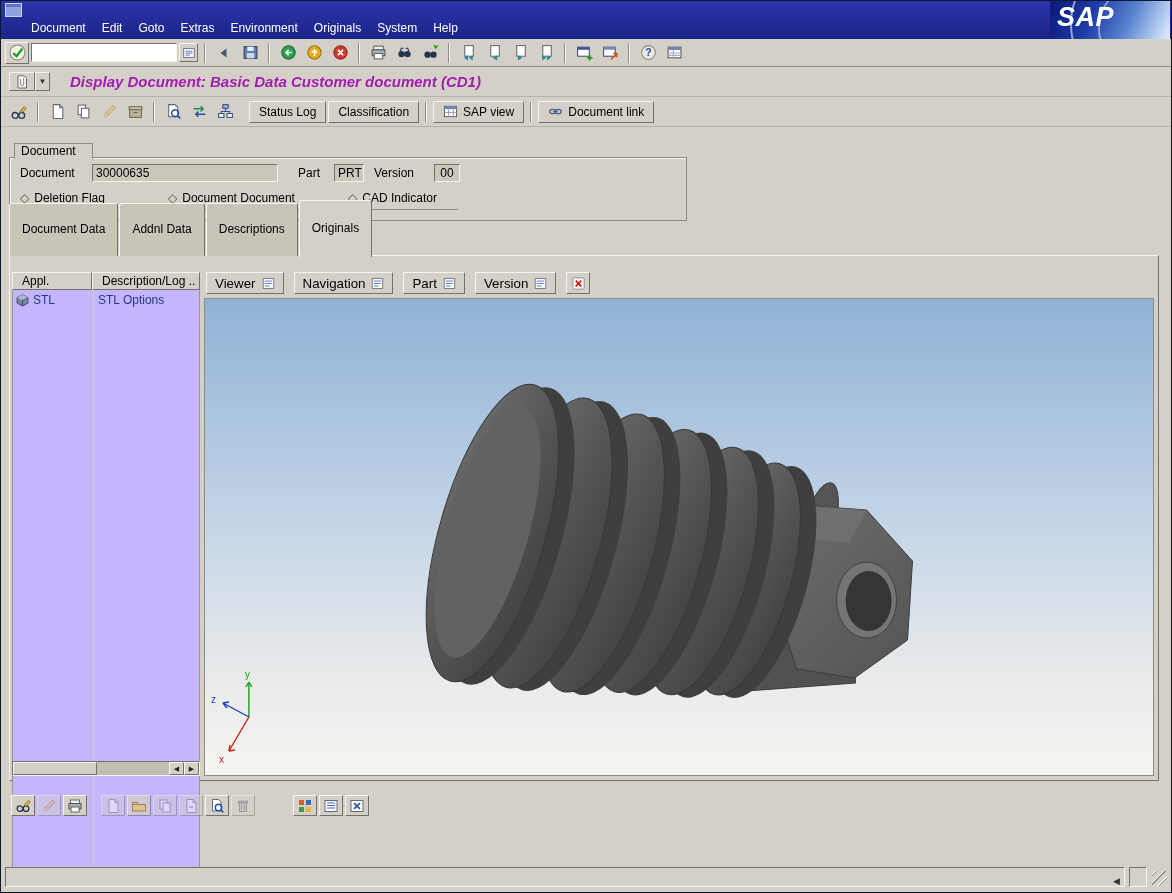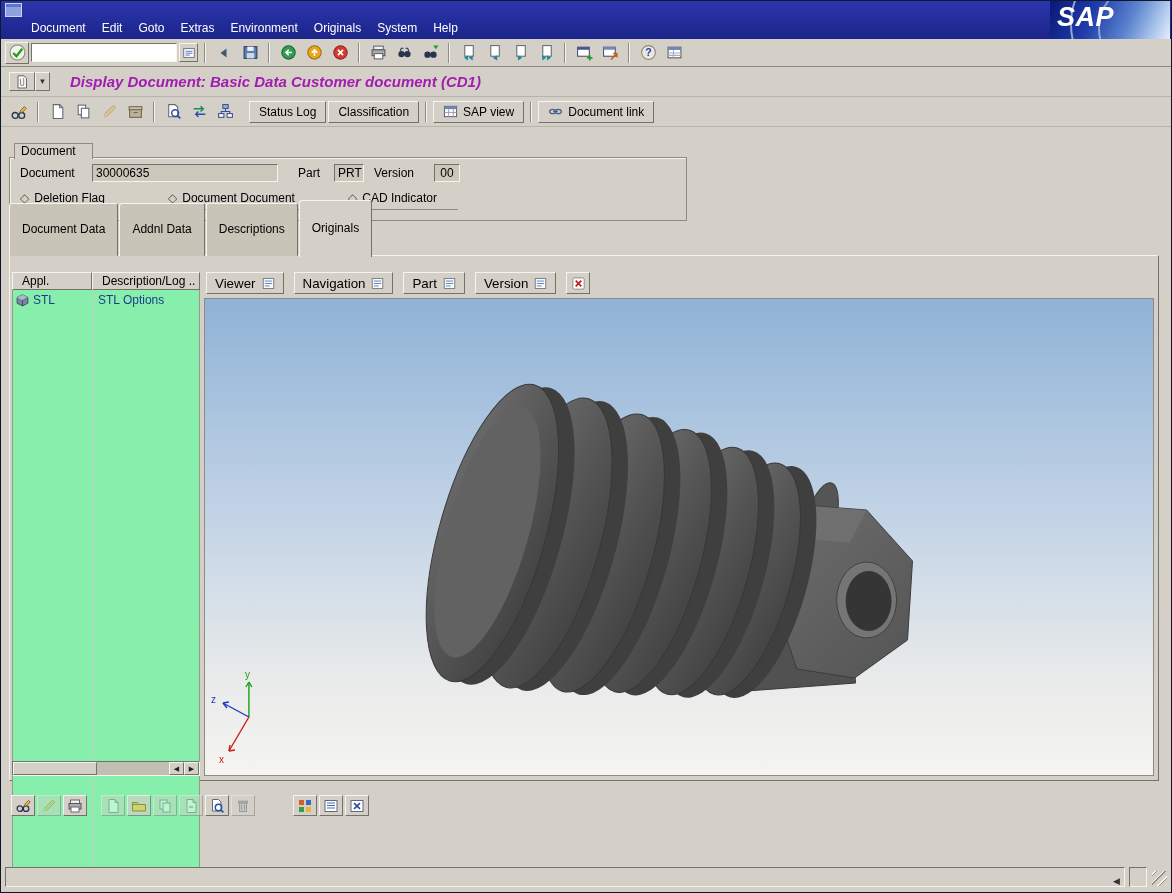--- a/index.html
+++ b/index.html
@@ -61,21 +61,21 @@
 
   
   .panel{position:absolute;left:8px;top:254px;width:1150px;height:526px;background:#D4D0C8;
          border:1px solid;border-color:#F6F4EE #72716A #72716A #F6F4EE;box-sizing:border-box;}
 
   
   .table-wrap{position:absolute;left:2px;top:16px;width:188px;height:504px;}
   .tbl-header{display:flex;height:18px;}
   .th{height:18px;line-height:16px;padding:0 9px;background:#D4D0C8;border:1px solid;border-color:#F6F4EE #72716A #72716A #F6F4EE;box-sizing:border-box;overflow:hidden;white-space:nowrap;}
   .th.c1{width:80px;}  .th.c2{width:108px;}
-  .tbl-body{position:absolute;left:0;top:18px;width:188px;height:583px;background:#86efac;border:1px solid #9A988C;border-top:none;box-sizing:border-box;}
+  .tbl-body{position:absolute;left:0;top:18px;width:188px;height:583px;background:#c4b5fd;border:1px solid #9A988C;border-top:none;box-sizing:border-box;}
   .col-div{position:absolute;left:80px;top:0;bottom:0;width:1px;background:#CFCBC0;}
   .tbl-row{position:absolute;left:0;top:1px;height:18px;width:100%;display:flex;align-items:center;color:#1F3C8C;}
   .cell1{width:80px;display:flex;align-items:center;gap:3px;padding-left:2px;box-sizing:border-box;}
   .cell2{padding-left:5px;}
   .hscroll{position:absolute;left:0;bottom:0;width:188px;height:15px;background:#C2BEB2;border:1px solid;border-color:#72716A #F6F4EE #F6F4EE #72716A;display:flex;box-sizing:border-box;}
   .hthumb{width:84px;height:100%;background:#D4D0C8;border:1px solid;border-color:#F6F4EE #72716A #72716A #F6F4EE;box-sizing:border-box;}
   .harrows{margin-left:auto;display:flex;height:100%;}
   .harrow{width:15px;height:100%;background:#D4D0C8;border:1px solid;border-color:#F6F4EE #72716A #72716A #F6F4EE;box-sizing:border-box;display:flex;align-items:center;justify-content:center;font-size:7px;color:#222;}
 
   

